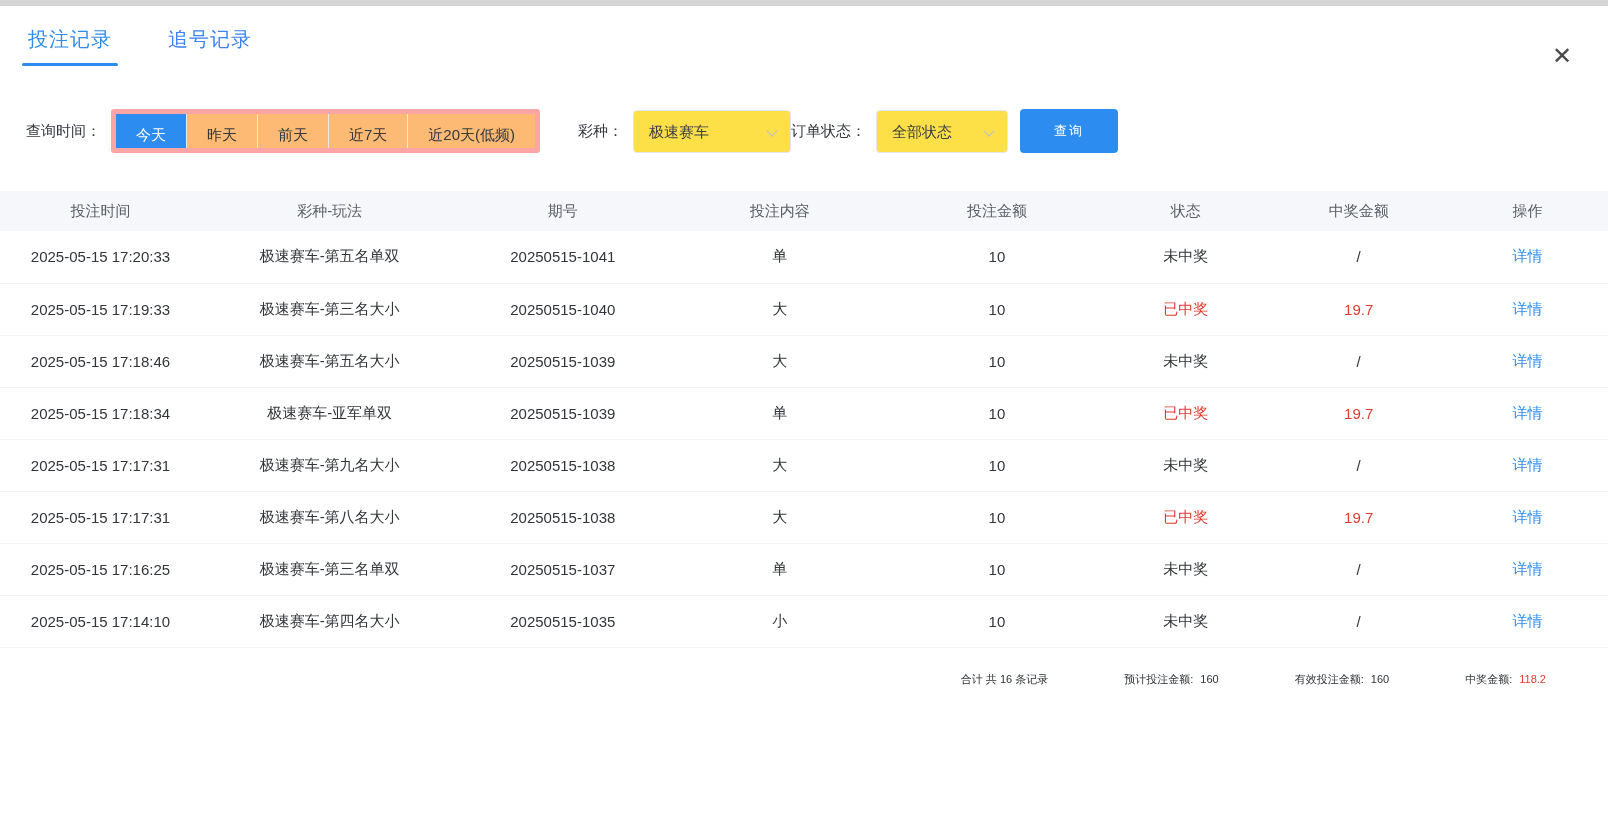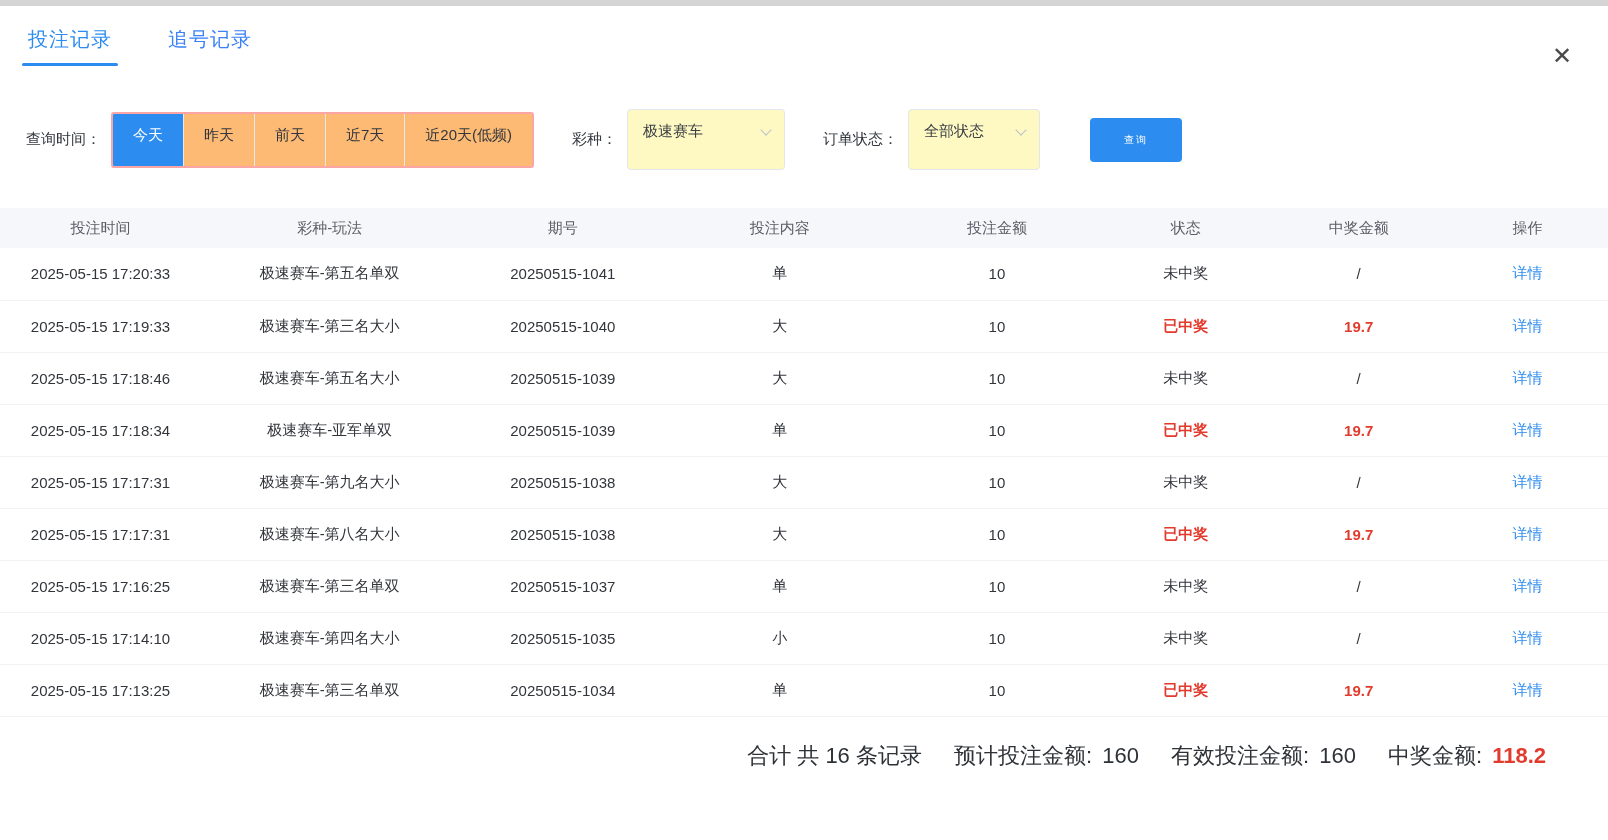--- a/index.html
+++ b/index.html
@@ -53,69 +53,68 @@
     display: flex;
     align-items: center;
     padding: 37px 26px 38px 26px;
     font-size: 15px;
     color: #33373d;
     background: #fff;
   }
   .filter-label { margin-right: 10px; white-space: nowrap; }
   .time-group {
     display: flex;
-    border: 2px solid #fca5a5;
+    border: 5px solid #fca5a5;
     border-radius: 3px;
     overflow: hidden;
     margin-right: 38px;
-    height: 56px;
+    height: 44px;
   }
   .time-option {
     padding: 0 20px;
     line-height: 42px;
     background: #fdba74;
     color: #33373d;
     cursor: pointer;
     border-left: 1px solid #e8e9ec;
     white-space: nowrap;
   }
   .time-option:first-child { border-left: none; }
   .time-option.active { background: #2d8cf0; color: #fff; }
 
   .select {
     position: relative;
-    height: 61px;
+    height: 43px;
     line-height: 42px;
     border: 1px solid #e3e6ea;
     border-radius: 4px;
     padding: 0 34px 0 15px;
     color: #3c4046;
     cursor: pointer;
-    background: #fef9c3;
-    margin-right: 38px;
+    background: #fde047;
     white-space: nowrap;
   }
   .select-lottery { width: 158px; }
   .select-status  { width: 132px; }
   .chevron {
     position: absolute;
     right: 14px; top: 16px;
     width: 8px; height: 8px;
     border-right: 1.5px solid #bcc2cc;
     border-bottom: 1.5px solid #bcc2cc;
     transform: rotate(45deg);
   }
   .search-btn {
     height: 44px;
     padding: 0 34px;
     background: #2d8cf0;
     color: #fff;
     border: none;
     border-radius: 4px;
-    font-size: 10px;
+    font-size: 13px;
     cursor: pointer;
     margin-left: 12px;
     letter-spacing: 2px;
   }
 
   
   table { width: 100%; border-collapse: collapse; table-layout: fixed; }
   thead th {
     background: #f6f7fa;
     color: #5a5e66;
@@ -125,31 +124,31 @@
   }
   tbody td {
     text-align: center;
     font-size: 15px;
     color: #32353a;
     height: 52px;
     border-bottom: 1px solid #f2f3f5;
     white-space: nowrap;
     overflow: hidden;
   }
-  .red { color: #e23b2e; font-weight: bold; }
+  .red { color: #e23b2e; }
   .link { color: #2d8cf0; cursor: pointer; text-decoration: none; }
 
   
   .footer {
     display: flex;
     justify-content: flex-end;
     align-items: center;
-    gap: 28px;
+    gap: 72px;
     padding: 24px 62px 0 26px;
-    font-size: 22px;
+    font-size: 11px;
     color: #2e3237;
     white-space: nowrap;
   }
   .footer .pair span { margin-left: 4px; }
 </style>
 </head>
 <body>
 
 <div class="top-strip"></div>
 
@@ -290,30 +289,20 @@
     <td>2025-05-15 17:14:10</td>
     <td>极速赛车-第四名大小</td>
     <td>20250515-1035</td>
     <td>小</td>
     <td>10</td>
     <td>未中奖</td>
     <td>/</td>
     <td><a class="link">详情</a></td>
   </tr>
 
-  <tr>
-    <td>2025-05-15 17:13:25</td>
-    <td>极速赛车-第三名单双</td>
-    <td>20250515-1034</td>
-    <td>单</td>
-    <td>10</td>
-    <td class="red">已中奖</td>
-    <td class="red">19.7</td>
-    <td><a class="link">详情</a></td>
-  </tr>
 </tbody>
 </table>
 
 <div class="footer">
   <span>合计 共 16 条记录</span>
   <span class="pair">
     <span>预计投注金额:</span>
     <span>160</span>
   </span>
   <span class="pair">

